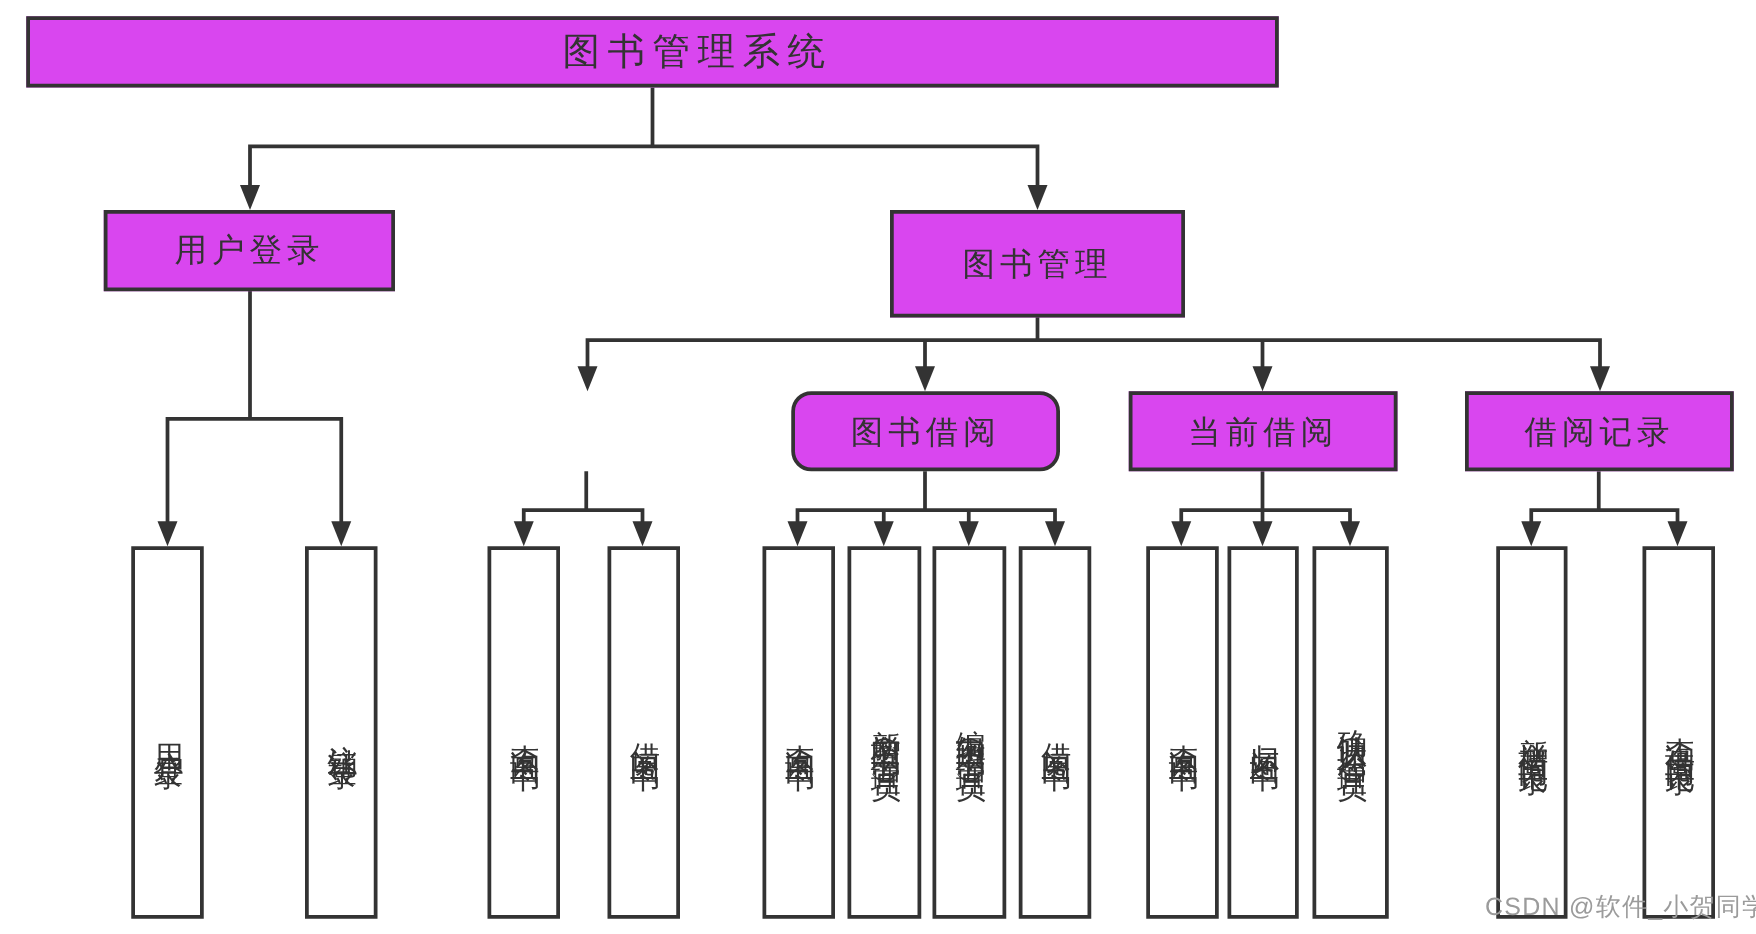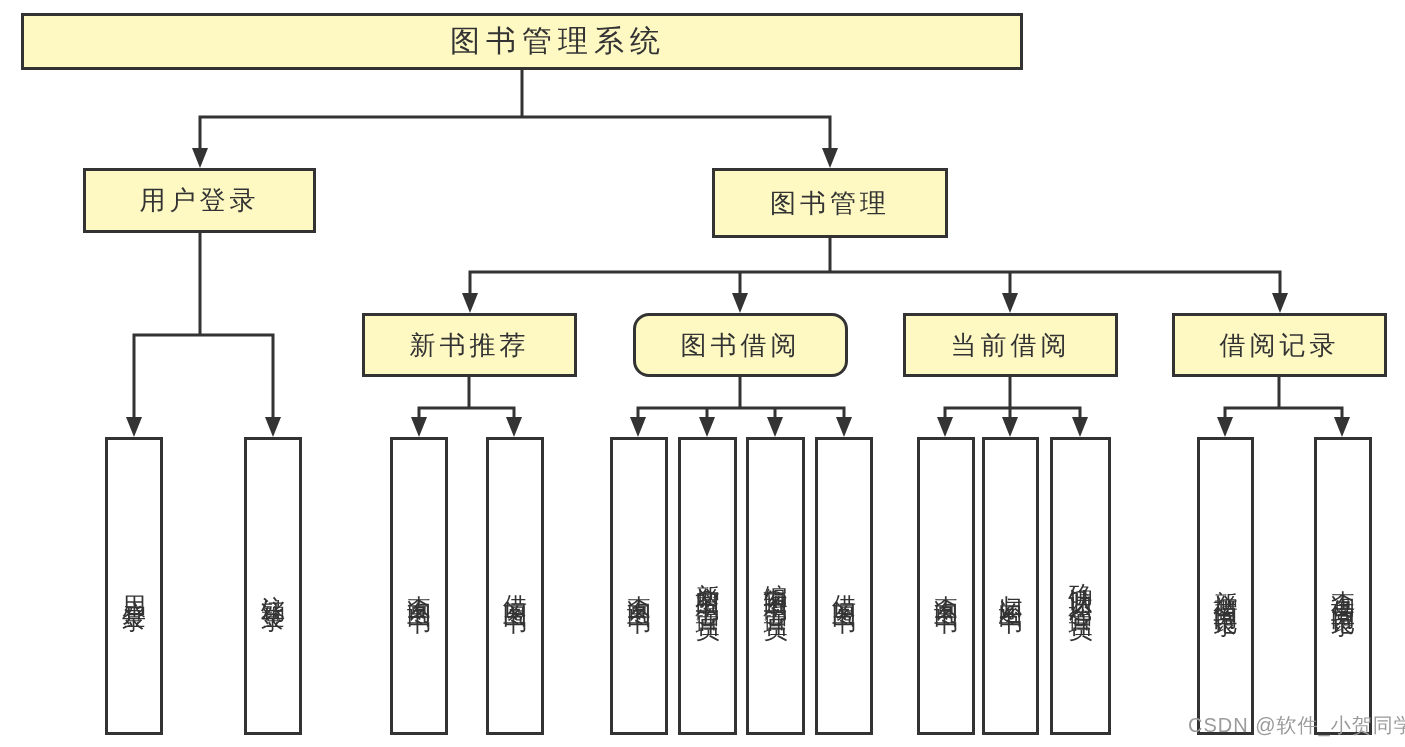--- a/index.html
+++ b/index.html
@@ -8,21 +8,21 @@
     width:1405px;height:747px;
     background:#ffffff;
     font-family:"Liberation Sans","DejaVu Sans",sans-serif;
     overflow:hidden;
   }
   .connectors{position:absolute;left:0;top:0;z-index:1;}
   .hbox{
     position:absolute;z-index:2;
     box-sizing:border-box;
     border:3px solid #333333;
-    background:#fef9c3;
+    background:#d946ef;
     display:flex;align-items:center;justify-content:center;
     color:#333333;
     font-size:26px;letter-spacing:4px;
     white-space:nowrap;
   }
   .hbox.root-box{font-size:30px;letter-spacing:6px;}
   .vbox{
     position:absolute;z-index:2;
     box-sizing:border-box;
     border:3px solid #333333;
@@ -118,27 +118,24 @@
     </g>
   </svg>
 
   <div class="hbox root-box" style="left:21px;top:13px;width:1002px;height:57px;padding-left:72px;">
     <span>图书管理系统</span>
   </div>
 
   <div class="hbox" style="left:83px;top:168px;width:233px;height:65px;">
     <span>用户登录</span>
   </div>
-  <div class="hbox" style="left:712px;top:168px;width:236px;height:70px;text-align:right;">
+  <div class="hbox" style="left:712px;top:168px;width:236px;height:86px;text-align:right;">
     <span>图书管理</span>
   </div>
 
-  <div class="hbox" style="left:362px;top:313px;width:215px;height:64px;">
-    <span>新书推荐</span>
-  </div>
   <div class="hbox" style="left:633px;top:313px;width:215px;height:64px;border-radius:16px;">
     <span>图书借阅</span>
   </div>
   <div class="hbox" style="left:1172px;top:313px;width:215px;height:64px;">
     <span>借阅记录</span>
   </div>
   <div class="hbox" style="left:903px;top:313px;width:215px;height:64px;">
     <span>当前借阅</span>
   </div>
 

